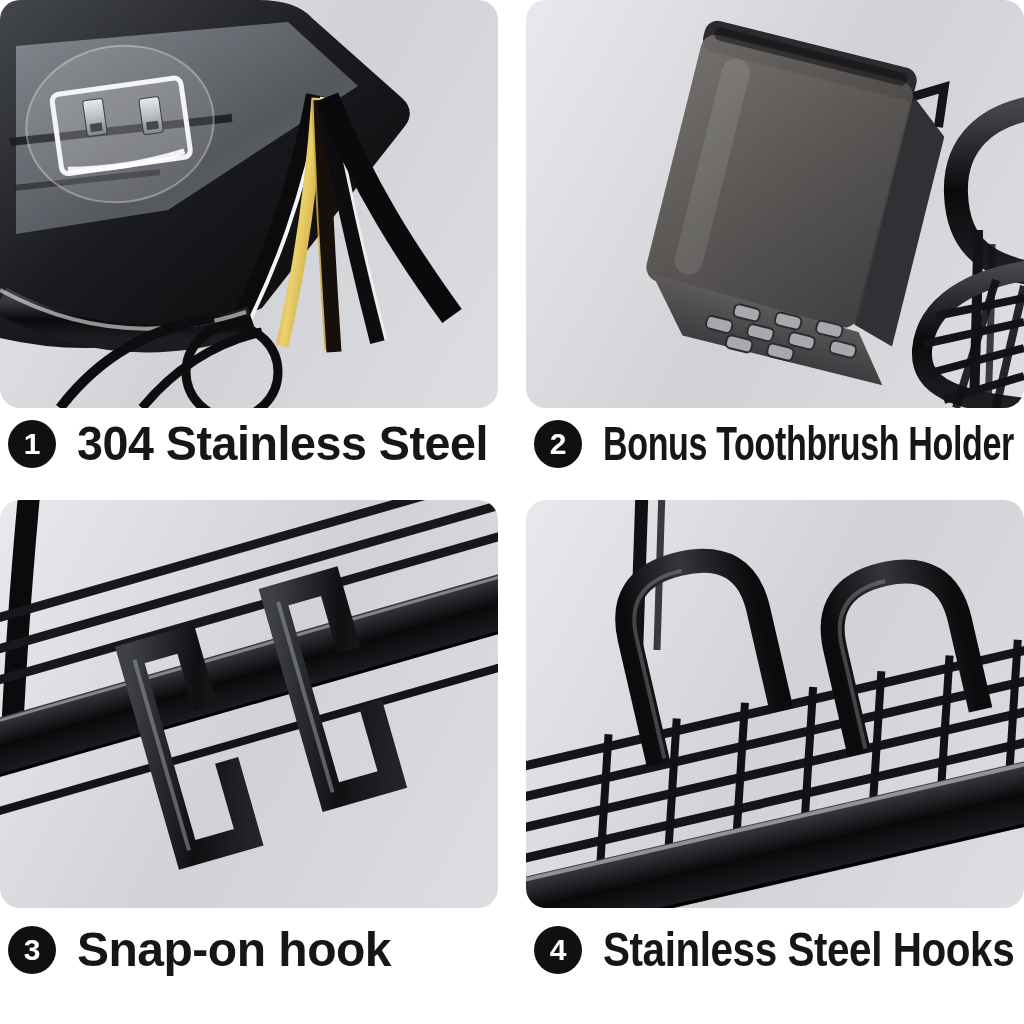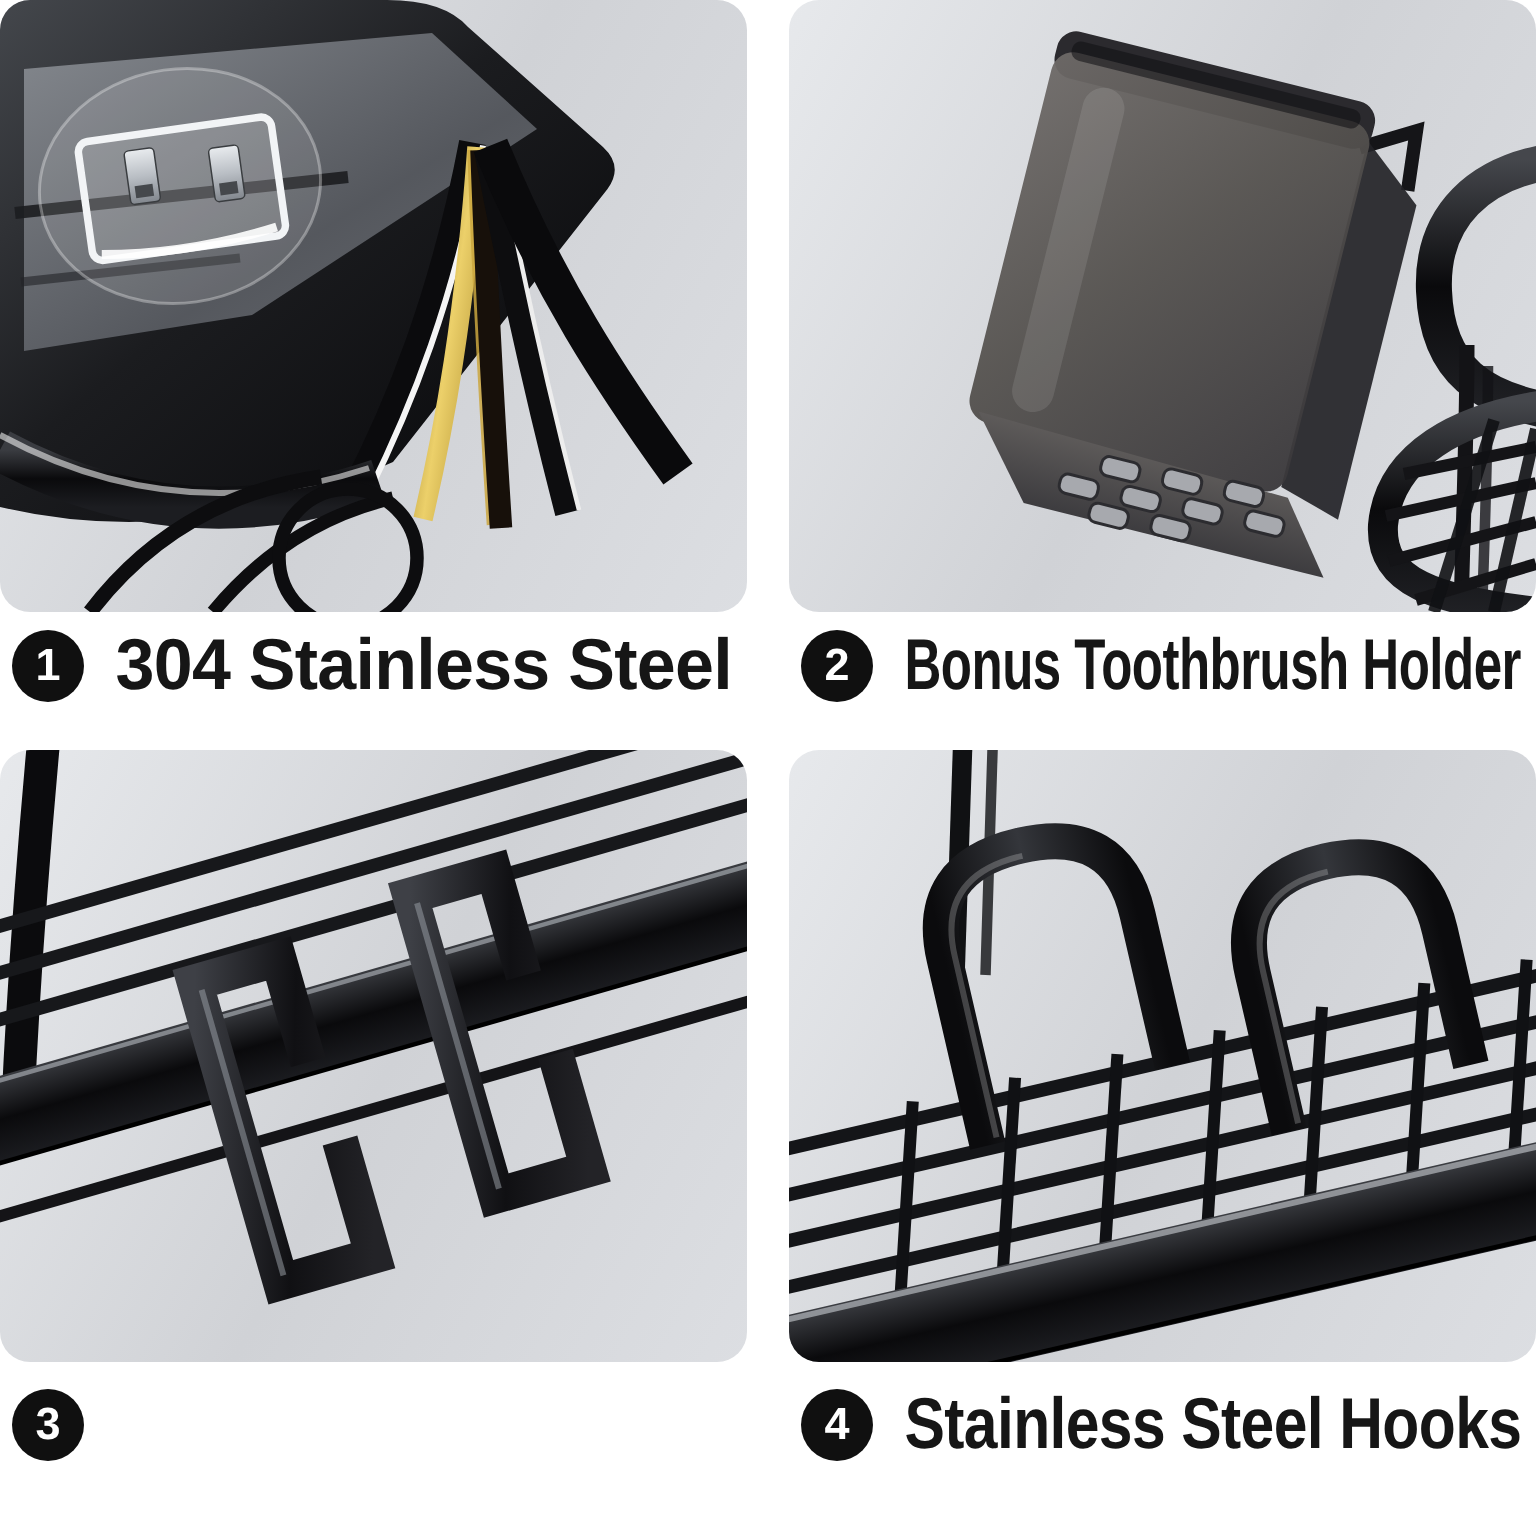--- a/index.html
+++ b/index.html
@@ -209,20 +209,21 @@
           <path d="M206 196 L206 124 L148 124 L148 332 L212 332 L212 252" stroke="url(#s3hook)" stroke-width="24" fill="none" stroke-linejoin="miter"></path>
           <path d="M151 130 L151 328" stroke="rgba(150,155,162,0.55)" stroke-width="4"></path>
 
           <path d="M360 180 L360 108 L302 108 L302 316 L366 316 L366 236" stroke="url(#s3hook)" stroke-width="24" fill="none" stroke-linejoin="miter"></path>
           <path d="M305 114 L305 312" stroke="rgba(150,155,162,0.55)" stroke-width="4"></path>
         </g>
       </svg>
     </div>
     <div class="caption">
       <span class="badge">3</span>
+      <span class="label">Snap-on hook</span>
     </div>
   </section>
 
   <section class="cell row2">
     <div class="photo">
       <svg viewBox="0 0 498 408" width="498" height="408">
         <defs>
           <linearGradient id="s4rail" x1="0" y1="0" x2="0" y2="1">
             <stop offset="0" stop-color="#3c3e43"></stop>
               <stop offset="0.5" stop-color="#0a0a0c"></stop>

